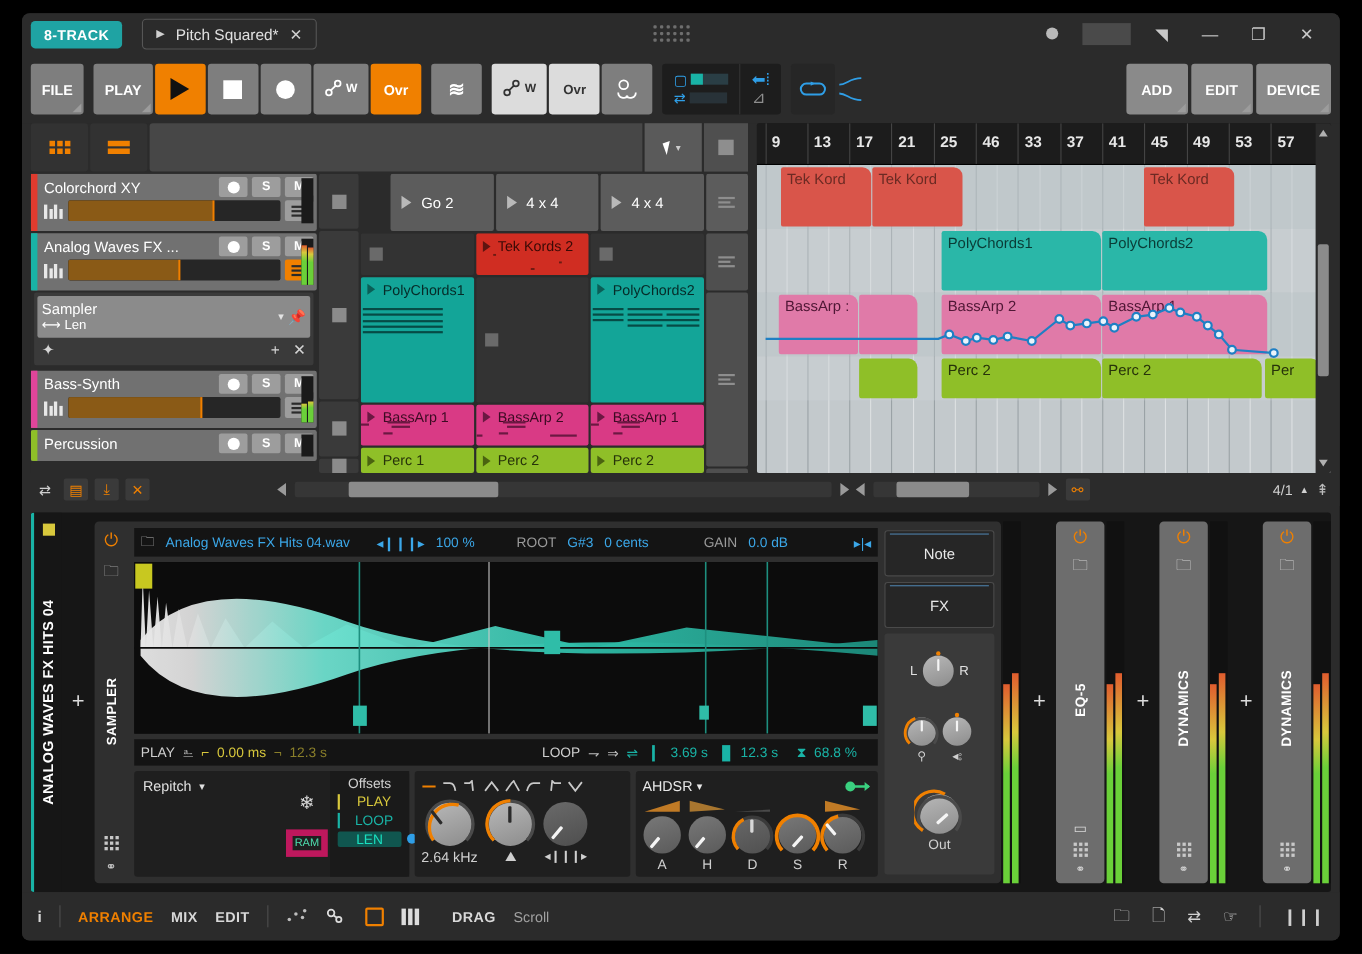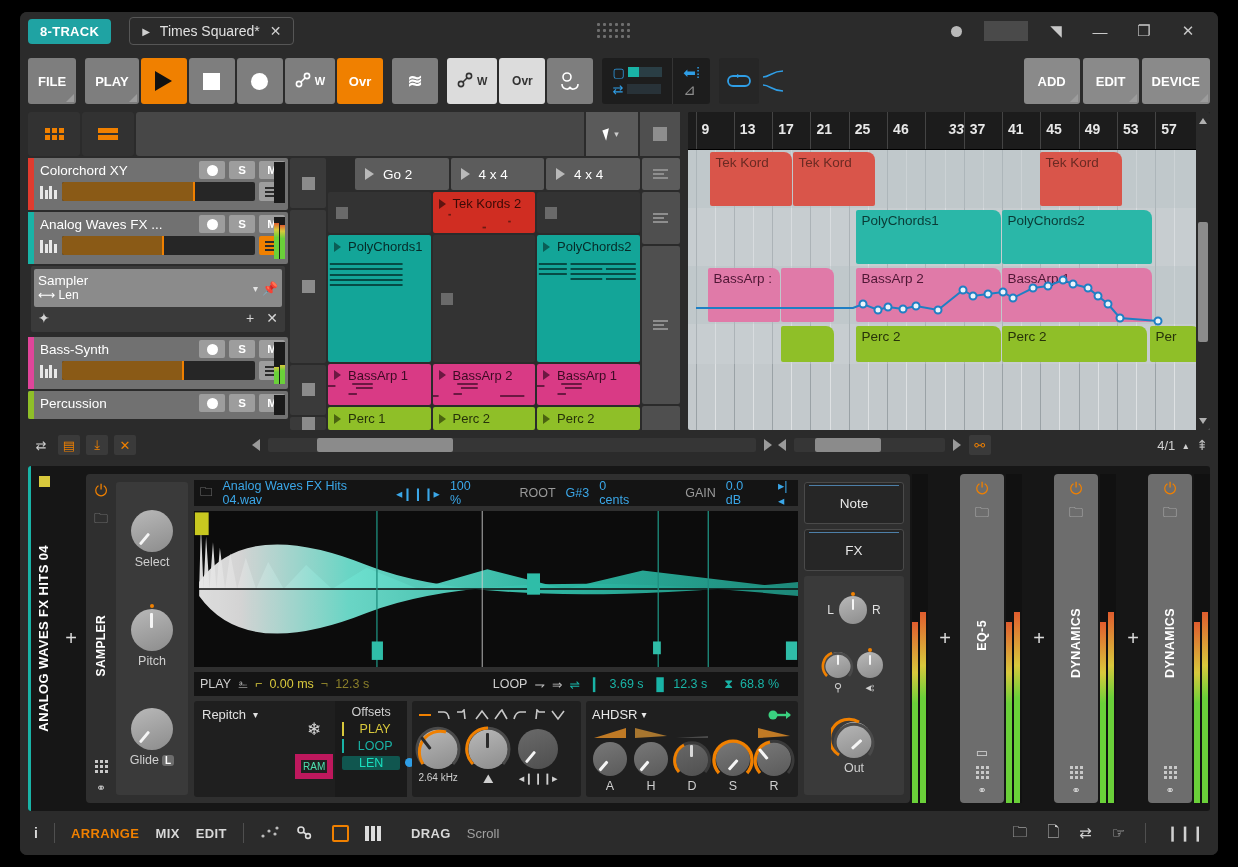--- a/index.html
+++ b/index.html
@@ -96,21 +96,21 @@
 
   .devbox { background:#3a3a3a; margin:0 3px 3px 3px; border-radius:2px; padding:3px;}
   .devrow { background:#8b8b8b; border-radius:2px; height:38px; display:flex; align-items:center; padding:0 4px; gap:4px;}
   .devrow .nm { flex:1; color:#fff; font-size:13.5px; line-height:15px;}
   .devrow .nm small{ display:block; font-size:12px; color:#fff;}
   .devrow .pin { width:16px; color:#e3e3e3; text-align:center; font-size:13px;}
   .devfoot { display:flex; align-items:center; height:22px; padding:0 4px; color:#d5d5d5; font-size:14px;}
   .devfoot .sp{flex:1;}
 
   .clipcol { flex:1; display:flex; flex-direction:column; margin-left:2px; min-width:0;}
-  .scene-head { height:32px; display:flex; gap:2px; margin-bottom:2px;padding-left:27px;}
+  .scene-head { height:52px; display:flex; gap:2px; margin-bottom:2px;padding-left:27px;}
   .scene { flex:1; background:#5c5c5c; border-radius:2px; display:flex; align-items:center; padding-left:10px; gap:9px; color:#fff; font-size:13.5px;}
   .scene .ptri{ width:0;height:0;border-left:9px solid #b9b9b9;border-top:6px solid transparent;border-bottom:6px solid transparent;}
   .scn-launch { width:38px; background:#5c5c5c; border-radius:2px; display:flex;align-items:center;justify-content:center;}
 
   .cliprows { flex:1; display:flex; gap:2px; overflow:hidden;}
   .clipgrid { flex:1; display:flex; flex-direction:column; gap:2px; min-width:0;}
   .cliprow { display:flex; gap:2px; }
   .cell { flex:1; border-radius:2px; position:relative; overflow:hidden; min-width:0;}
   .cell.empty { background:#333; }
   .cell.empty i.stp { position:absolute; left:8px; top:50%; margin-top:-6px; width:12px;height:12px;background:#6a6a6a;}
@@ -189,21 +189,21 @@
 </style>
 </head>
 <body>
 
 <div id="app">
 
   <div class="titlebar">
     <div class="badge8">8-TRACK</div>
     <div class="tab">
       <span class="ply">▶</span>
-      <span>Times Squared*</span>
+      <span>Pitch Squared*</span>
       <span class="x">✕</span>
     </div>
     <div class="dotsgrid">
       <div class="dg">
         <i></i>
           <i></i>
           <i></i>
           <i></i>
           <i></i>
           <i></i>
@@ -697,21 +697,21 @@
           <span class="num" style="left: 52.3077px;">13</span>
           <i class="bar" style="left: 84.6154px;"></i>
           <span class="num" style="left: 90.6154px;">17</span>
           <i class="bar" style="left: 122.923px;"></i>
           <span class="num" style="left: 128.923px;">21</span>
           <i class="bar" style="left: 161.231px;"></i>
           <span class="num" style="left: 167.231px;">25</span>
           <i class="bar" style="left: 199.538px;"></i>
           <span class="num" style="left: 205.538px;">46</span>
           <i class="bar" style="left: 237.846px;"></i>
-          <span class="num" style="left: 261px; font-style: italic;">33</span>
+          <span class="num" style="left: 244px;">33</span>
           <i class="bar" style="left: 276.154px;"></i>
           <span class="num" style="left: 282.154px;">37</span>
           <i class="bar" style="left: 314.462px;"></i>
           <span class="num" style="left: 320.462px;">41</span>
           <i class="bar" style="left: 352.769px;"></i>
           <span class="num" style="left: 358.769px;">45</span>
           <i class="bar" style="left: 391.077px;"></i>
           <span class="num" style="left: 397.077px;">49</span>
           <i class="bar" style="left: 429.385px;"></i>
           <span class="num" style="left: 435.385px;">53</span>
@@ -846,41 +846,20 @@
             <i></i>
             <i></i>
             <i></i>
             <i></i>
             <i></i>
             <i></i>
           </span>
         <span style="color:#c8c8c8;font-size:12px">⚭</span>
       </div>
 
-      <div style="width:72px;background:#3a3a3a;border-radius:3px;margin:8px 0;display:flex;flex-direction:column;align-items:center;justify-content:space-around;padding:8px 0">
-        <div class="knob-wrap">
-          <span class="knob" style="width:42px;height:42px">
-              <i class="ptr" style="width:3px;height:14px;left:12px;top:22px;transform:rotate(40deg)"></i>
-            </span>
-          <span class="knob-lab">Select</span>
-        </div>
-        <div class="knob-wrap">
-          <span class="knob" style="width:42px;height:42px">
-              <i style="position:absolute;left:19px;top:-5px;width:4px;height:4px;border-radius:50%;background:#f08000"></i>
-              <i class="ptr" style="width:3px;height:15px;left:19px;top:4px"></i>
-            </span>
-          <span class="knob-lab">Pitch</span>
-        </div>
-        <div class="knob-wrap">
-          <span class="knob" style="width:42px;height:42px">
-              <i class="ptr" style="width:3px;height:14px;left:12px;top:22px;transform:rotate(40deg)"></i>
-            </span>
-          <span class="knob-lab"><span>Glide</span><b style="background:#6d6d6d;color:#fff;border-radius:3px;padding:0 3px;margin-left:3px;font-size:10px">L</b></span>
-        </div>
-      </div>
 
       <div class="smp-main">
         <div class="wavehdr">
           <span style="color:#b0b0b0">🗀</span>
           <span class="blue">Analog Waves FX Hits 04.wav</span>
           <span class="blue" style="margin-left:14px">◂❙❙❙▸</span>
           <span class="blue">100 %</span>
           <span class="gray" style="margin-left:28px">ROOT</span>
           <span class="blue">G#3</span>
           <span class="blue">0 cents</span>
@@ -993,21 +972,21 @@
             </div>
             <div style="display:flex;gap:10px;margin-top:6px;align-items:flex-start">
               <div class="knob-wrap">
                 <span class="knob" style="width:40px;height:40px">
                   <svg width="50" height="50" viewBox="0 0 50 50" style="position:absolute;left:-5px;top:-5px">
                       <path d="M10 40 A21 21 0 1 1 40 40" fill="none" stroke="#4a4a4a" stroke-width="3"></path>
                       <path d="M10 40 A21 21 0 0 1 33 8" fill="none" stroke="#f08000" stroke-width="3"></path>
                     </svg>
                   <i class="ptr" style="width:3px;height:15px;left:11px;top:5px;transform:rotate(-38deg);transform-origin:bottom;background:#2a2a2a"></i>
                 </span>
-                <span class="knob-lab" style="font-size:10px">2.64 kHz</span>
+                <span class="knob-lab" style="font-size:13px">2.64 kHz</span>
               </div>
               <div class="knob-wrap">
                 <span class="knob" style="width:40px;height:40px">
                   <svg width="50" height="50" viewBox="0 0 50 50" style="position:absolute;left:-5px;top:-5px">
                       <path d="M10 40 A21 21 0 1 1 40 40" fill="none" stroke="#4a4a4a" stroke-width="3"></path>
                       <path d="M10 40 A21 21 0 0 1 25 4" fill="none" stroke="#f08000" stroke-width="3"></path>
                     </svg>
                   <i class="ptr" style="width:3px;height:15px;left:18px;top:4px;background:#2a2a2a"></i>
                 </span>
                 <span class="knob-lab">⛰</span>

